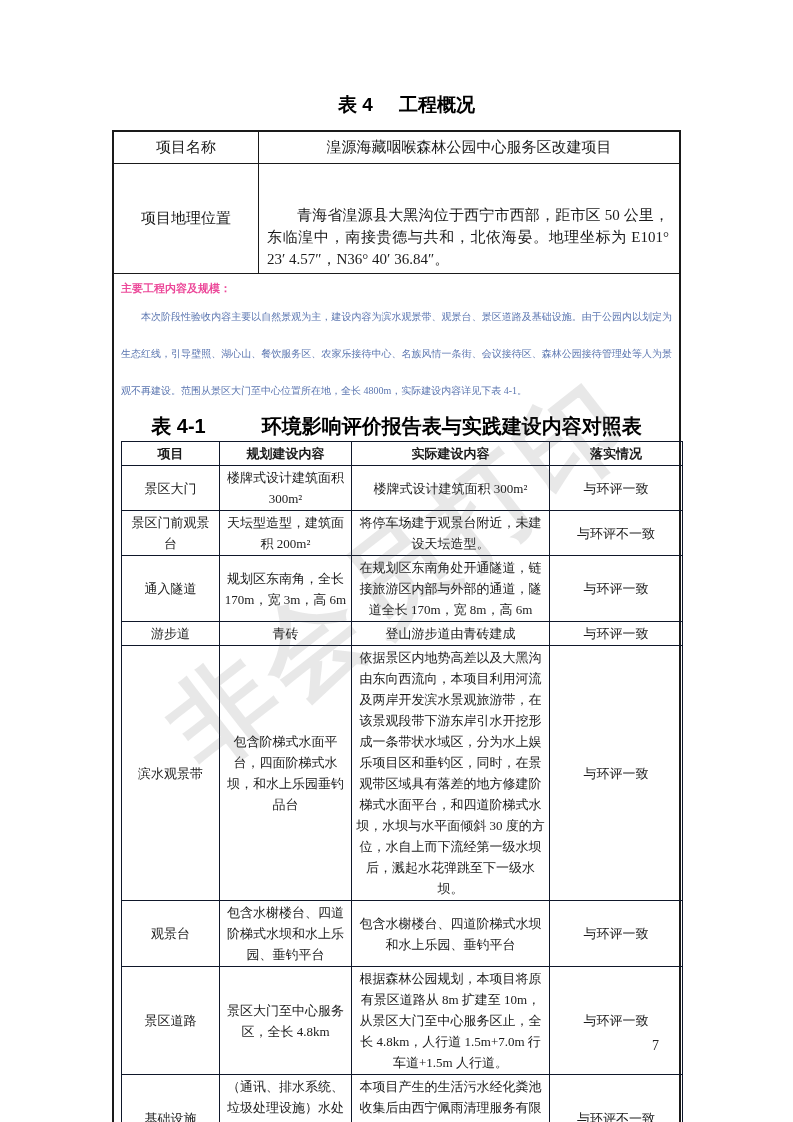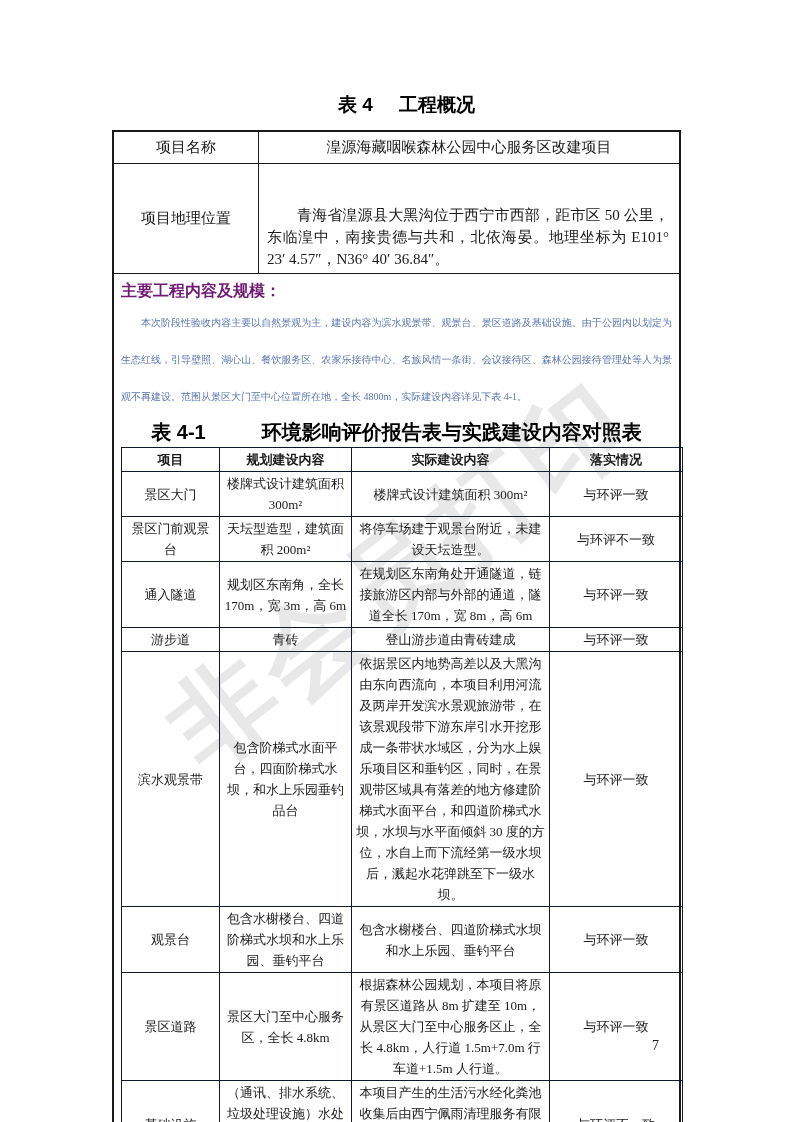--- a/index.html
+++ b/index.html
@@ -53,21 +53,21 @@
     font-weight:normal;text-align:center;
     font-family:"Liberation Sans","DejaVu Sans",sans-serif;
   }
   .r1{min-height:31px;}
   .r2{min-height:63px;}
   .info-value{flex:1;display:flex;align-items:center;justify-content:center;text-align:center;padding:2px 6px;}
   .info-value.left{display:block;text-align:justify;text-indent:2em;line-height:22px;padding:3px 10px 3px 8px;margin-top:37px;}
   
   .big-cell{padding:0 7px 0 7px;}
   .section-heading{
-    font-weight:bold;color:#701a75;font-size:16px;
+    font-weight:bold;color:#ec4899;font-size:11px;
     margin:7px 0 2px 0;
     font-family:Liberation Sans, sans-serif;
   }
   .blue-para{
     margin:2px 0 4px 0;
     color:#5b76b0;
     font-size:10px;
     line-height:37px;
     text-indent:2em;
     text-align:justify;

